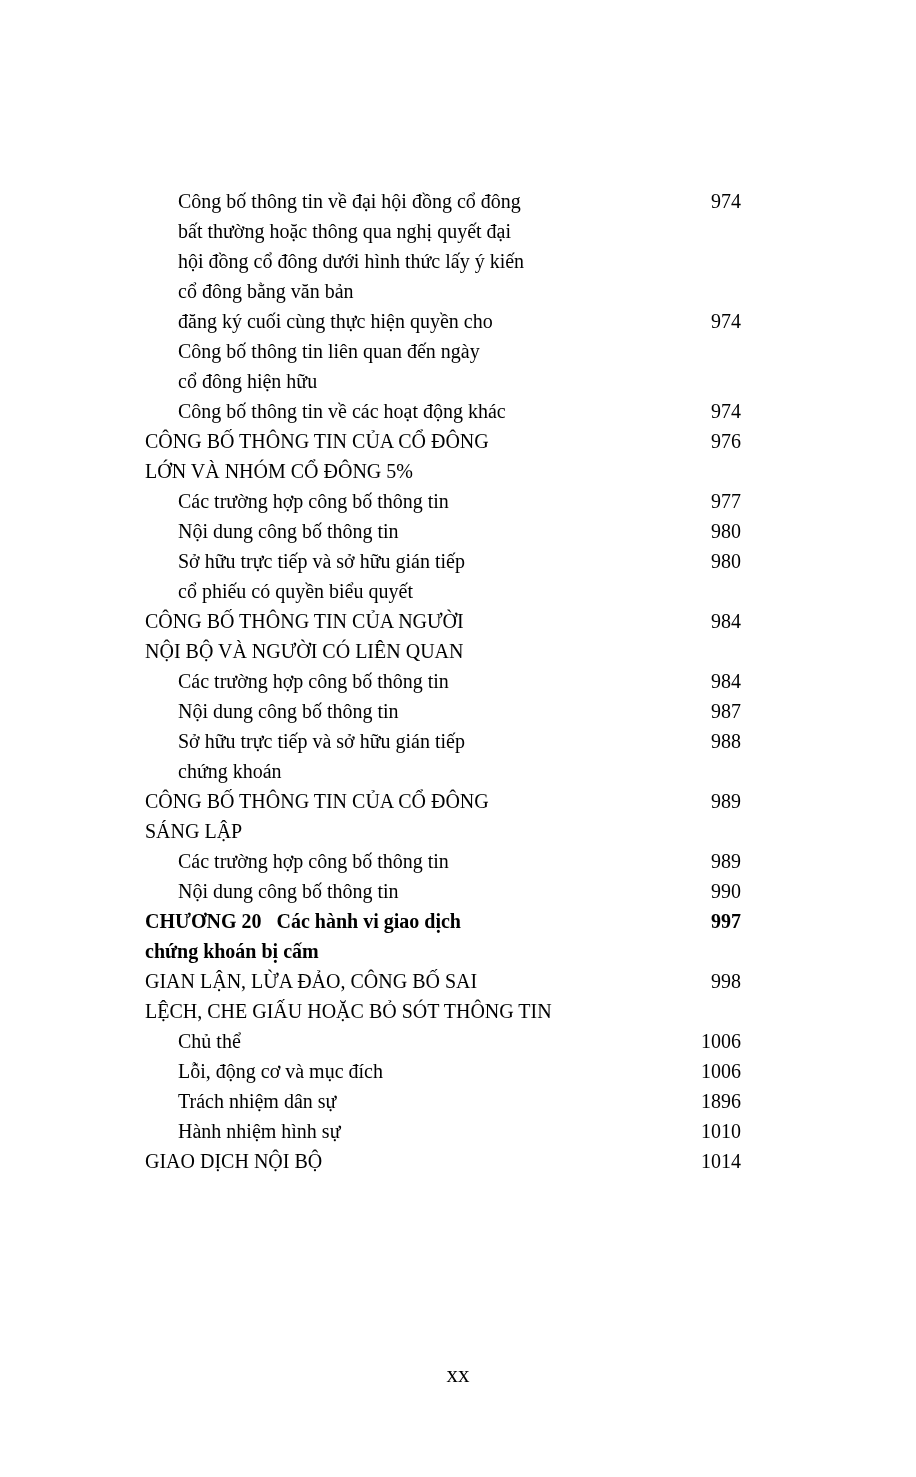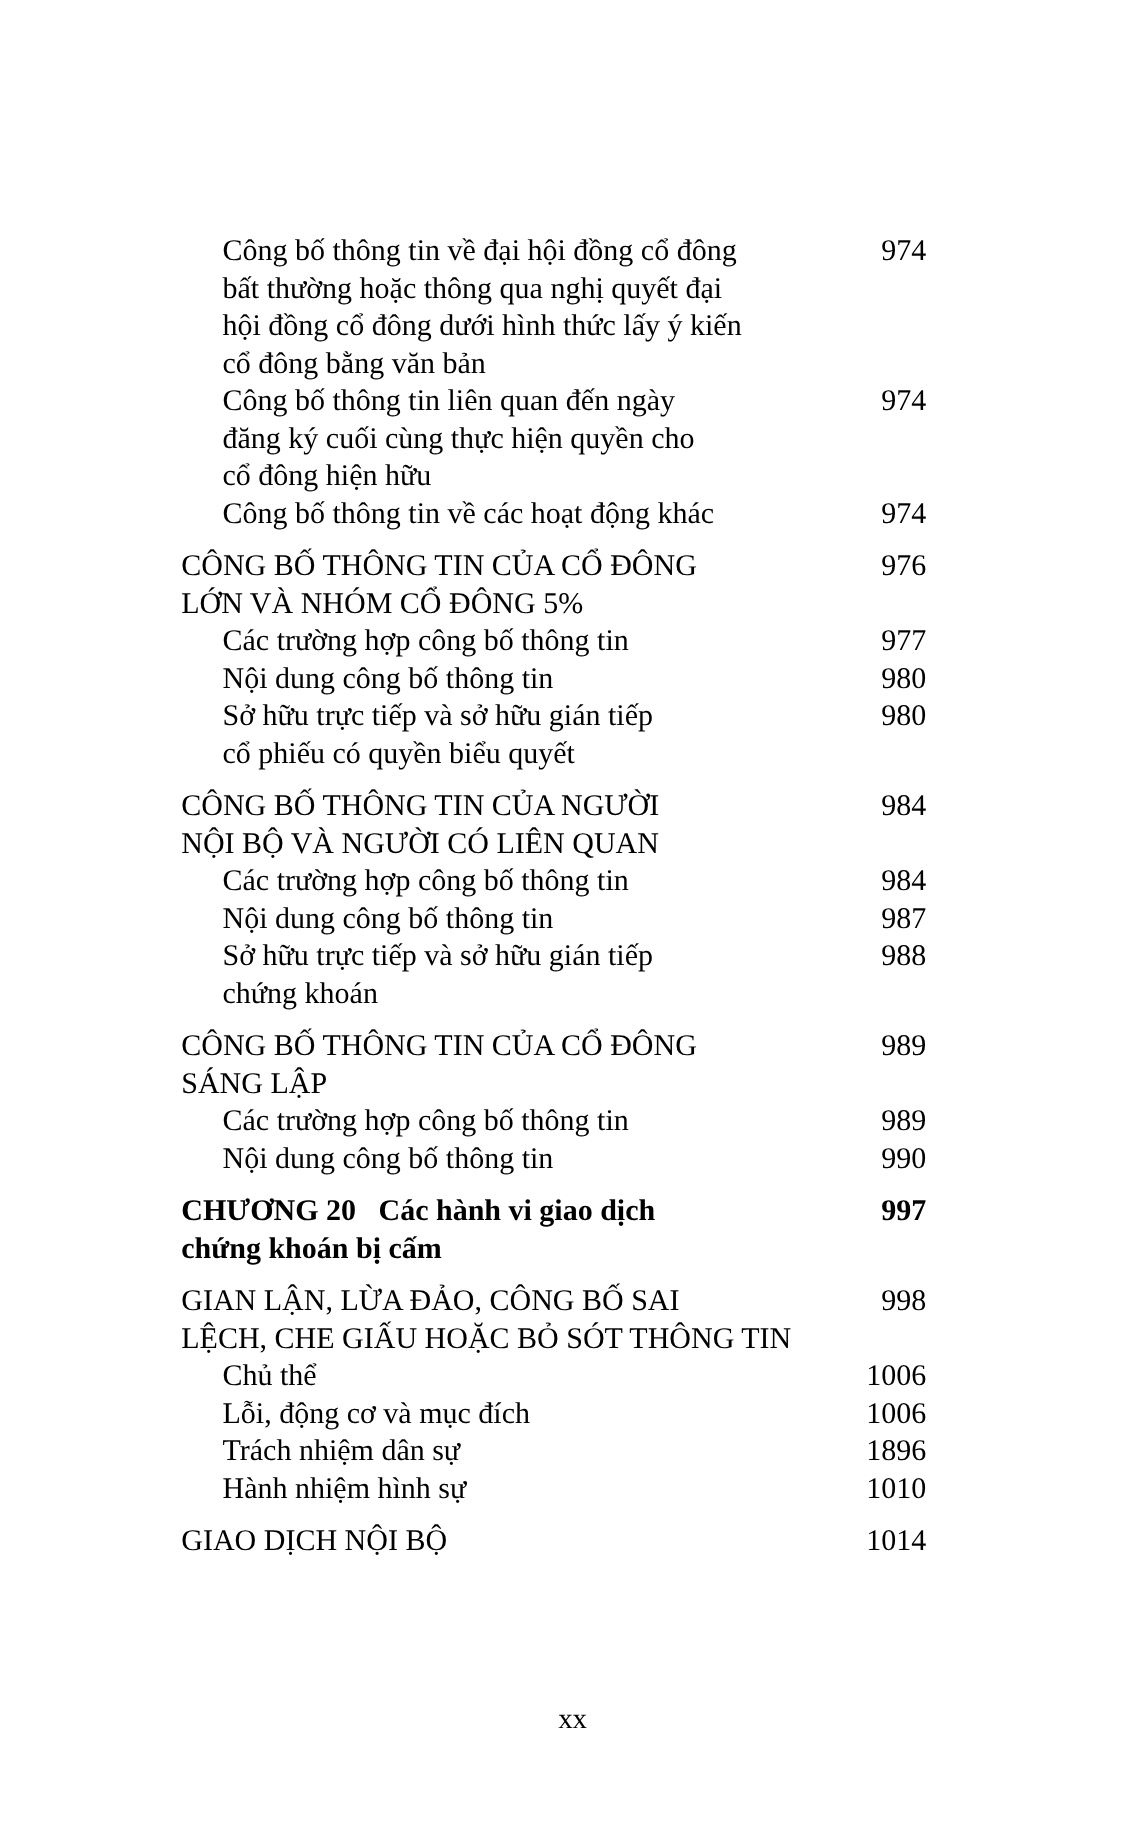--- a/index.html
+++ b/index.html
@@ -17,29 +17,28 @@
     overflow: hidden;
   }
   .toc {
     position: absolute;
     left: 145px;
     top: 186px;
     width: 596px;
   }
   .entry {
     position: relative;
-    font-size: 24px;
+    font-size: 20px;
     line-height: 30px;
   }
   .entry.sub .entry-text {
     padding-left: 33px;
   }
   .entry.section,
   .entry.chapter {
-    margin-top: 12px;
   }
   .entry.chapter {
     font-weight: bold;
   }
   .entry-line {
     white-space: pre;
   }
   .entry-page {
     position: absolute;
     right: 0;
@@ -65,22 +64,22 @@
         <div class="entry-text">
           <div class="entry-line">Công bố thông tin về đại hội đồng cổ đông</div>
           <div class="entry-line">bất thường hoặc thông qua nghị quyết đại</div>
           <div class="entry-line">hội đồng cổ đông dưới hình thức lấy ý kiến</div>
           <div class="entry-line">cổ đông bằng văn bản</div>
         </div>
         <div class="entry-page">974</div>
       </div>
       <div class="entry sub">
         <div class="entry-text">
+          <div class="entry-line">đăng ký cuối cùng thực hiện quyền cho</div>
           <div class="entry-line">Công bố thông tin liên quan đến ngày</div>
-          <div class="entry-line">đăng ký cuối cùng thực hiện quyền cho</div>
           <div class="entry-line">cổ đông hiện hữu</div>
         </div>
         <div class="entry-page">974</div>
       </div>
       <div class="entry sub">
         <div class="entry-text">
           <div class="entry-line">Công bố thông tin về các hoạt động khác</div>
         </div>
         <div class="entry-page">974</div>
       </div>

